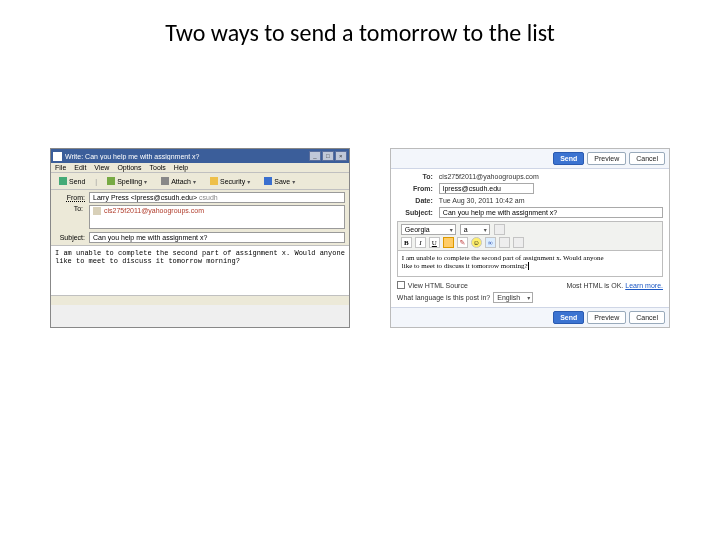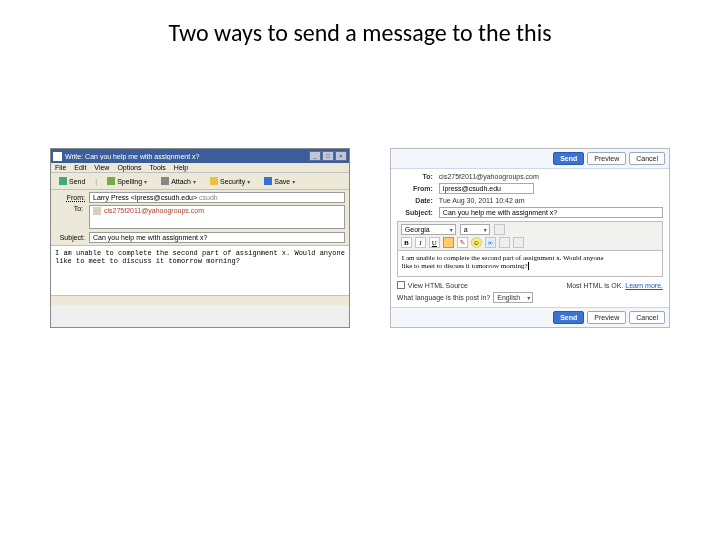--- a/index.html
+++ b/index.html
@@ -279,21 +279,21 @@
   .lang-select {
     border:1px solid #aaa;background:#fff;height:11px;
     padding:0 12px 0 3px;display:flex;align-items:center;
     position:relative;
   }
   .lang-select::after { content:"▾"; position:absolute; right:2px; font-size:6px;color:#555;}
 </style>
 </head>
 <body>
 
-<div class="slide-title">Two ways to send a message to the this</div>
+<div class="slide-title">Two ways to send a tomorrow to the list</div>
 
 <div class="panels">
 
   <div class="panel">
     <div class="win-titlebar">
       <span class="icon-mail"></span>
       <span class="title-text">Write: Can you help me with assignment x?</span>
       <div class="win-btns">
         <div class="win-btn">_</div>
         <div class="win-btn">□</div>

